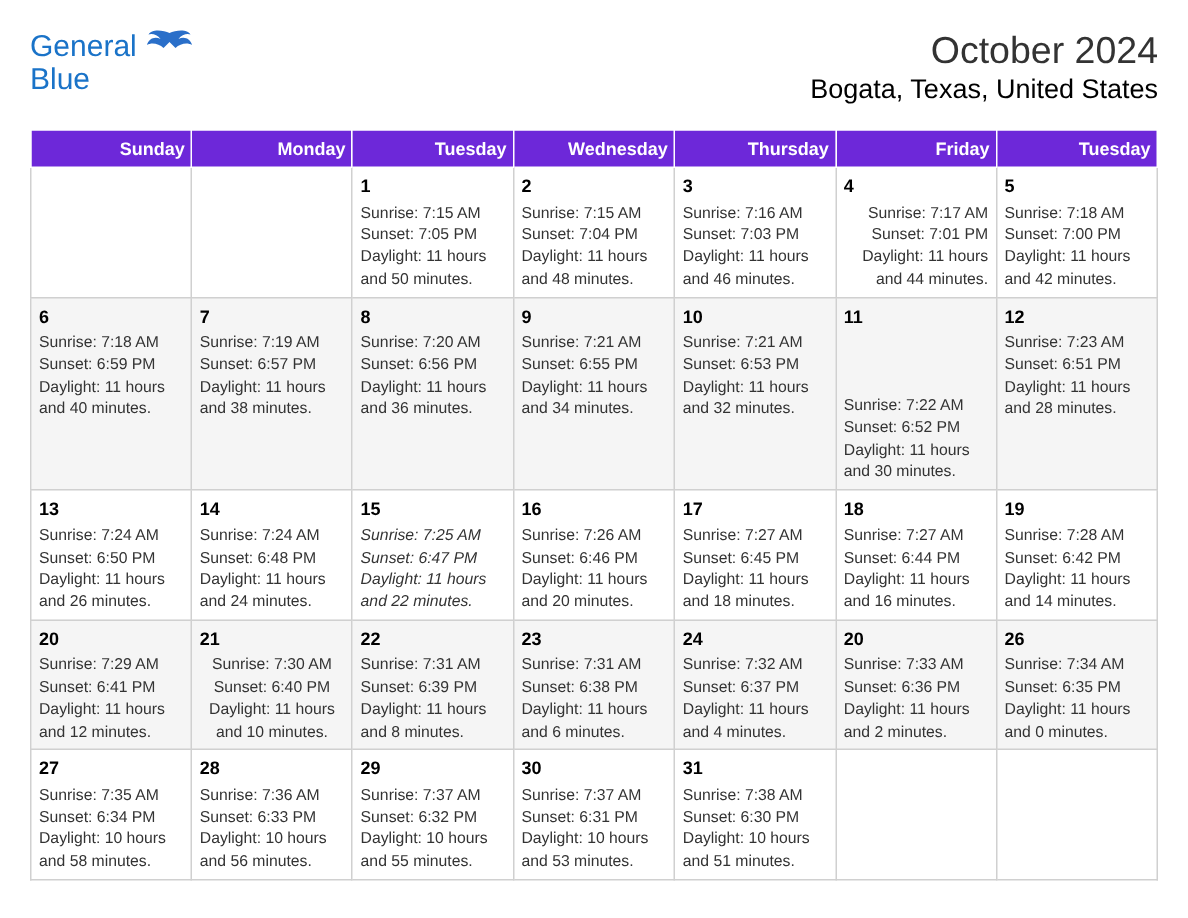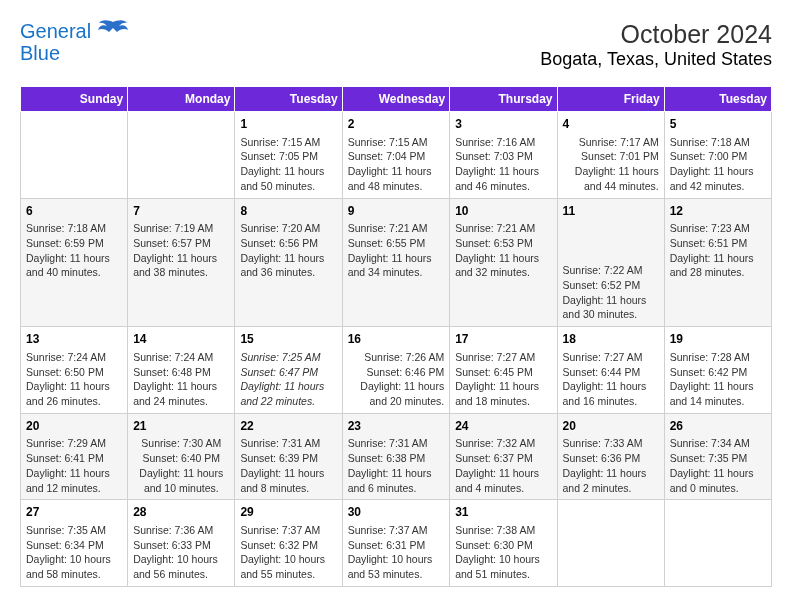--- a/index.html
+++ b/index.html
@@ -207,21 +207,21 @@
 Daylight: 11 hours and 24 minutes.</div>
         </td>
         <td>
           <span class="day-number">15</span>
           <div class="day-info" style="white-space: pre-line; font-style: italic;">Sunrise: 7:25 AM
 Sunset: 6:47 PM
 Daylight: 11 hours and 22 minutes.</div>
         </td>
         <td>
           <span class="day-number">16</span>
-          <div class="day-info" style="white-space: pre-line; text-align: right;">Sunrise: 7:26 AM
+          <div class="day-info" style="white-space: pre-line;">Sunrise: 7:26 AM
 Sunset: 6:46 PM
 Daylight: 11 hours and 20 minutes.</div>
         </td>
         <td>
           <span class="day-number">17</span>
           <div class="day-info" style="white-space: pre-line;">Sunrise: 7:27 AM
 Sunset: 6:45 PM
 Daylight: 11 hours and 18 minutes.</div>
         </td>
         <td>
@@ -270,21 +270,21 @@
         </td>
         <td>
           <span class="day-number">20</span>
           <div class="day-info" style="white-space: pre-line;">Sunrise: 7:33 AM
 Sunset: 6:36 PM
 Daylight: 11 hours and 2 minutes.</div>
         </td>
         <td>
           <span class="day-number">26</span>
           <div class="day-info" style="white-space: pre-line;">Sunrise: 7:34 AM
-Sunset: 7:35 PM
+Sunset: 6:35 PM
 Daylight: 11 hours and 0 minutes.</div>
         </td>
       </tr>
       <tr>
         <td>
           <span class="day-number">27</span>
           <div class="day-info" style="white-space: pre-line;">Sunrise: 7:35 AM
 Sunset: 6:34 PM
 Daylight: 10 hours and 58 minutes.</div>
         </td>

